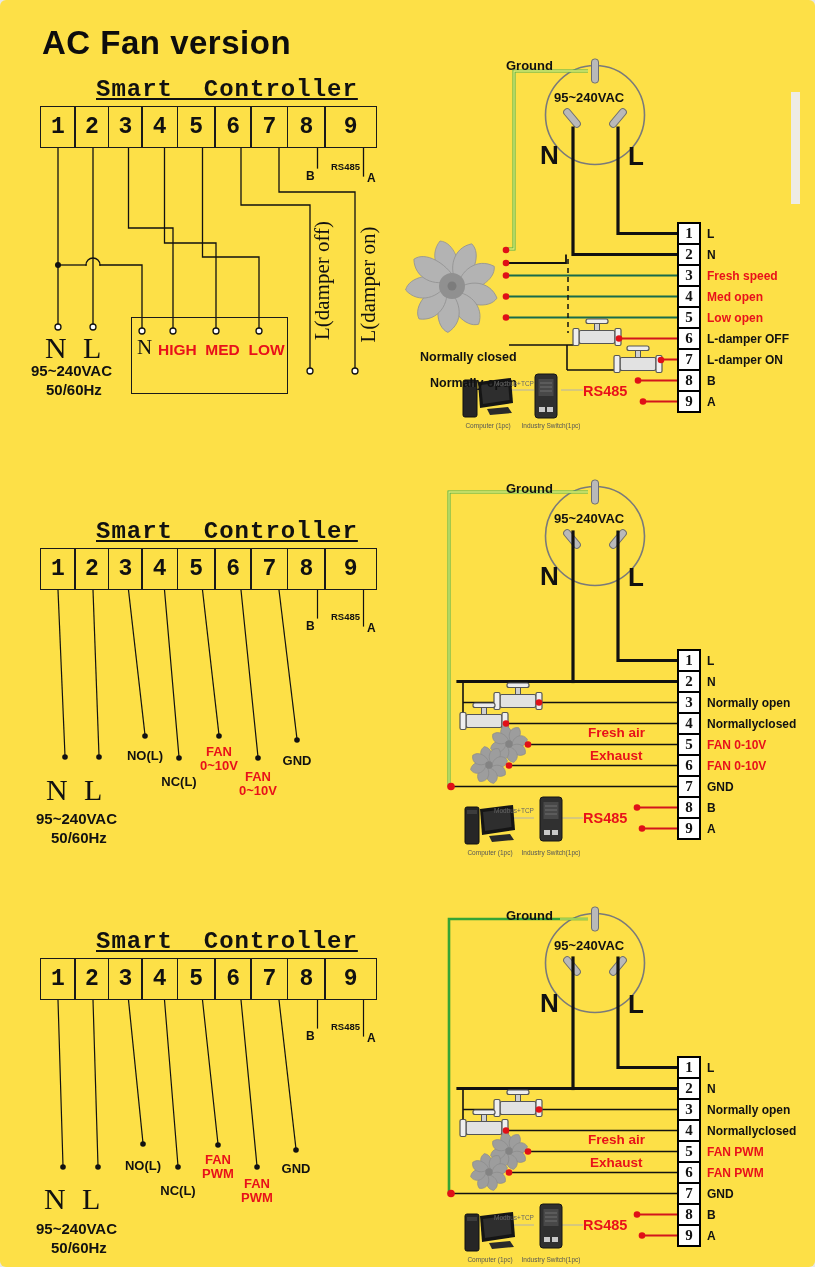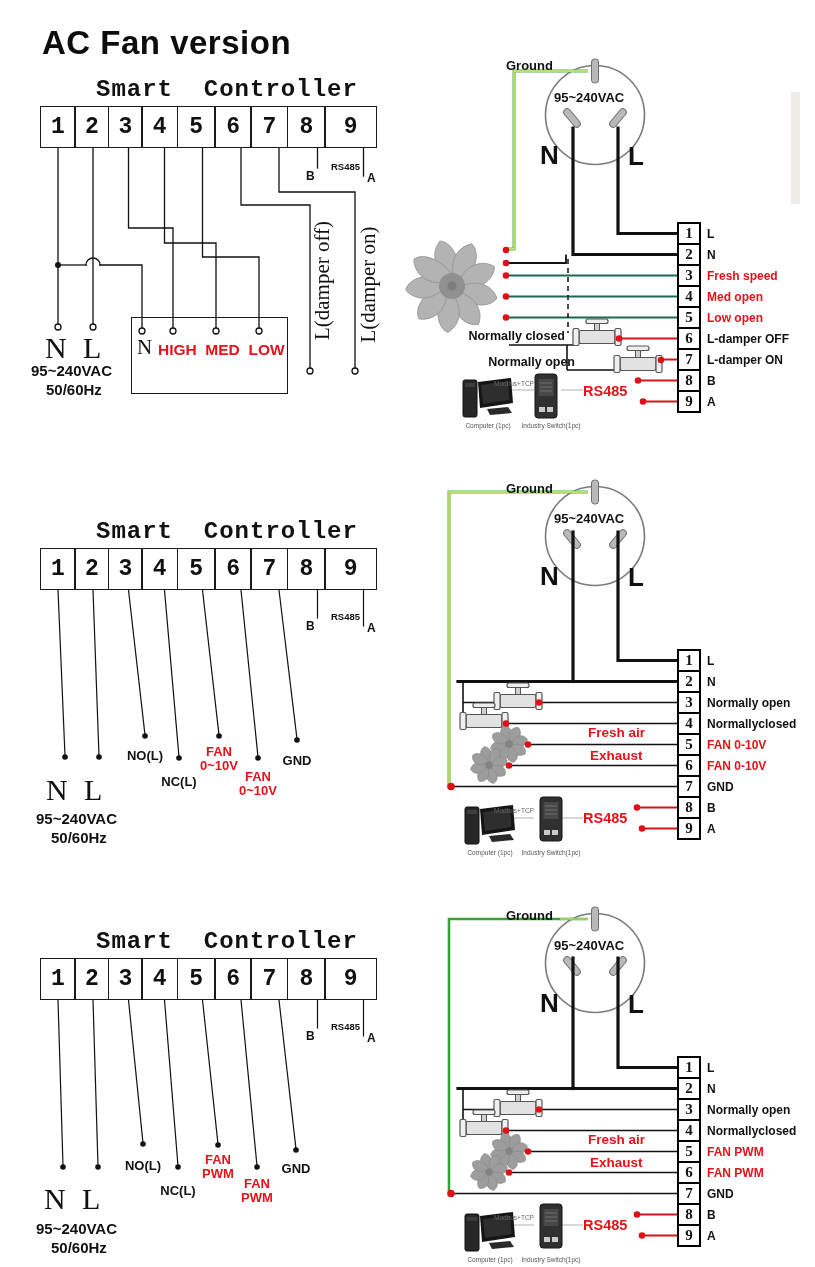--- a/index.html
+++ b/index.html
@@ -1,22 +1,22 @@
 <!DOCTYPE html>
 <html><head>
 <meta charset="utf-8">
 <style>
   html,body{margin:0;padding:0;background:#e8e8e8;}
-  .page{position:relative;width:815px;height:1267px;background:#ffffff;overflow:hidden;
-        font-family:"Liberation Sans",sans-serif;color:#111;}
+  .page{position:relative;width:815px;height:1267px;background:#fde047;overflow:hidden;
+        font-family:"Liberation Sans",sans-serif;color:#111;border-radius:6px;}
   .sec{position:absolute;left:0;width:815px;}
   .abs{position:absolute;}
   svg.layer{position:absolute;left:0;top:0;}
   .title{font:700 33px "Liberation Sans",sans-serif;color:#0d0d0d;letter-spacing:.5px;white-space:nowrap;}
-  .ctrl{font:600 24px "Liberation Mono",monospace;white-space:pre;letter-spacing:1px;}
+  .ctrl{font:600 24px "Liberation Mono",monospace;white-space:pre;letter-spacing:1px;text-decoration:underline;}
   .strip{display:flex;}
   .cell{box-sizing:border-box;height:42px;border:1.6px solid #1a1a1a;margin-left:-1.6px;
         display:flex;align-items:center;justify-content:center;
         font:600 23px "Liberation Mono",monospace;background:transparent;}
   .cell:first-child{margin-left:0;}
   .bsm{font:700 12px "Liberation Sans",sans-serif;}
   .rssm{font:700 9.5px "Liberation Sans",sans-serif;}
   .serifN{font:400 30px "Liberation Serif",serif;}
   .pow{font:700 15px "Liberation Sans",sans-serif;white-space:nowrap;}
   .lbl13{font:700 13px "Liberation Sans",sans-serif;white-space:nowrap;}
@@ -31,21 +31,21 @@
   .fbSpeeds{font:700 15.5px "Liberation Sans",sans-serif;color:#e8111a;white-space:pre;}
   .tblock{display:flex;flex-direction:column;}
   .trow{position:relative;height:23px;margin-top:-2px;}
   .trow:first-child{margin-top:0;}
   .tnum{box-sizing:border-box;width:24px;height:23px;border:2px solid #000;background:#fff;
         display:flex;align-items:center;justify-content:center;
         font:700 15px "Liberation Serif",serif;}
   .tlabel{position:absolute;left:30px;top:50%;transform:translateY(-50%);
           font:700 12px "Liberation Sans",sans-serif;white-space:nowrap;}
   .tlabel.red{color:#e8111a;}
-  .vlabel{font:700 12.5px "Liberation Sans",sans-serif;white-space:nowrap;text-align:right;}
+  .vlabel{font:700 12.5px "Liberation Sans",sans-serif;white-space:nowrap;margin-top:21px;}
   .air{font:700 13.5px "Liberation Sans",sans-serif;color:#e8111a;white-space:nowrap;}
   .rs485red{font:700 14.5px "Liberation Sans",sans-serif;color:#e8111a;}
   .tiny{font:400 6.5px "Liberation Sans",sans-serif;color:#666;white-space:nowrap;}
   .cap{font:400 6.5px "Liberation Sans",sans-serif;color:#555;white-space:nowrap;text-align:center;}
   .artifact{background:#eeece5;}
 </style>
 </head>
 <body>
 
 <svg width="0" height="0" style="position:absolute" aria-hidden="true">

